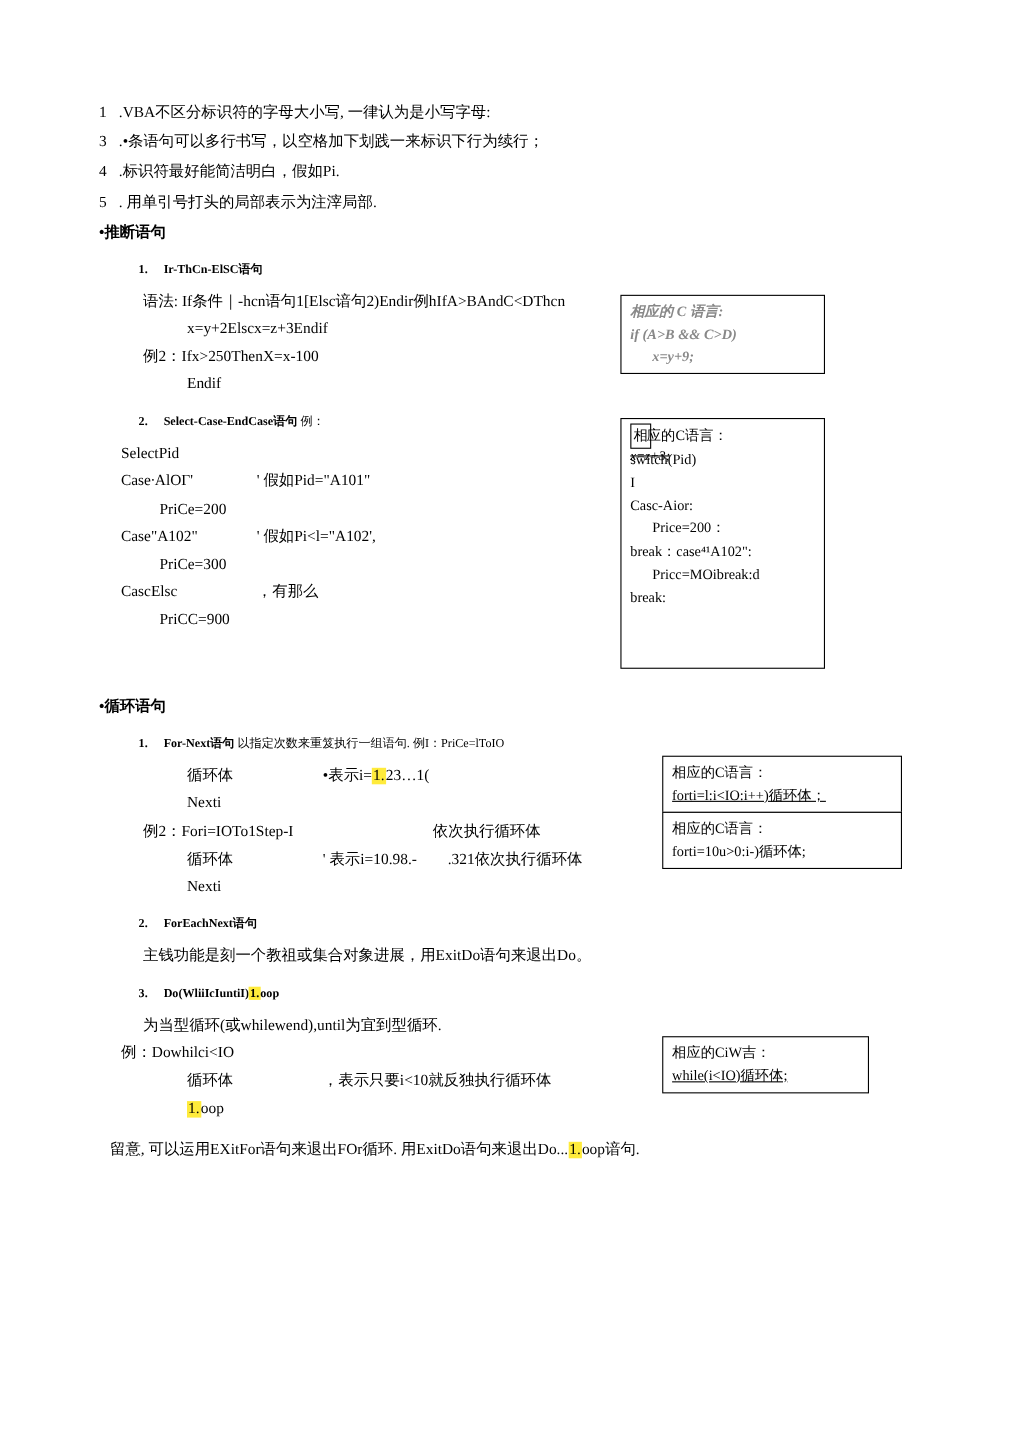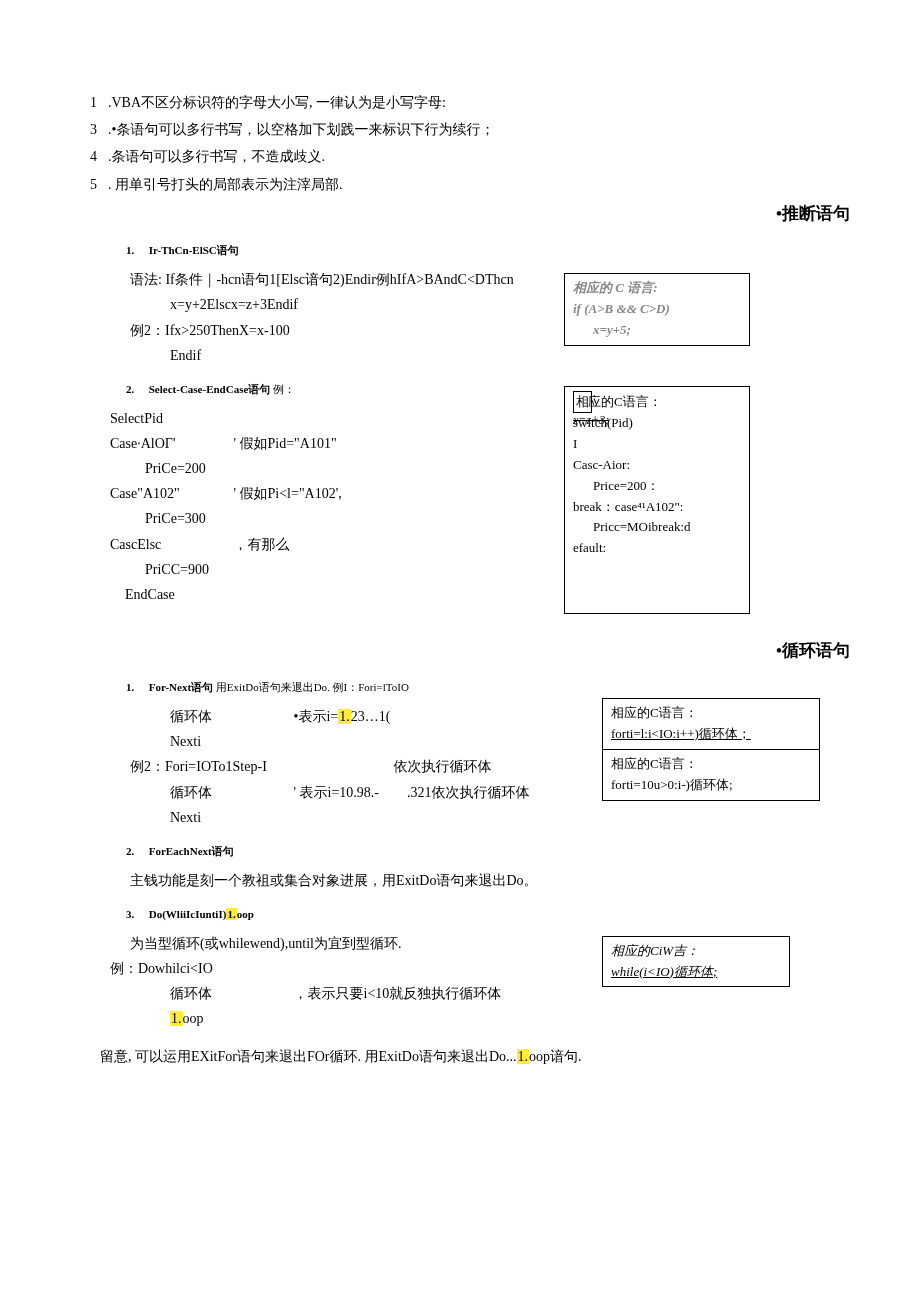--- a/index.html
+++ b/index.html
@@ -10,23 +10,22 @@
     background: #fff;
     margin: 0;
     padding: 90px 70px 40px 90px;
     width: 920px;
     box-sizing: border-box;
   }
   .ol-item { margin-bottom: 2px; }
   .ol-num { display: inline-block; width: 18px; }
   .section-head {
     font-weight: bold;
-    font-size: 17px;
+    font-size: 14px;
     margin-bottom: 10px;
-    text-align: right;
   }
   .sub-head {
     font-weight: bold;
     font-size: 11px;
     margin-left: 36px;
     margin-top: 12px;
     margin-bottom: 6px;
   }
   .sub-num { display:inline-block; width:20px; }
   .indent1 { margin-left: 40px; }
@@ -43,41 +42,41 @@
   .row { position: relative; }
   .abs { position:absolute; }
   .strike { text-decoration: line-through; }
 </style>
 </head>
 <body>
 
 <div>
   <div class="ol-item"><span class="ol-num">1</span><span>.VBA不区分标识符的字母大小写, 一律认为是小写字母:</span></div>
   <div class="ol-item"><span class="ol-num">3</span><span>.•条语句可以多行书写，以空格加下划践一来标识下行为续行；</span></div>
-  <div class="ol-item"><span class="ol-num">4</span><span>.条语句可以多行书写，不造成歧义.</span></div>
+  <div class="ol-item"><span class="ol-num">4</span><span>.标识符最好能简洁明白，假如Pi.</span></div>
   <div class="ol-item"><span class="ol-num">5</span><span>. 用单引号打头的局部表示为注滓局部.</span></div>
 </div>
 
 <div class="section-head">•推断语句</div>
 
 <div class="sub-head">
   <span class="sub-num">1.</span>
   <span>Ir-ThCn-ElSC语句</span>
 </div>
 
 <div class="row">
   <div class="indent1">语法:  If条件｜-hcn语句1[Elsc谙句2)Endir例hIfA&gt;BAndC&lt;DThcn</div>
   <div class="indent2">x=y+2Elscx=z+3Endif</div>
   <div class="indent1">例2：Ifx&gt;250ThenX=x-100</div>
   <div class="indent2">Endif</div>
 
   <div class="box abs" style="right:100px; top:6px; width:168px;font-style:italic;">
     <div class="title-gray" style="color:#888;font-weight:bold;">相应的 C 语言:</div>
     <div style="color:#888;font-weight:bold;">if (A&gt;B &amp;&amp; C&gt;D)</div>
-    <div style="color:#888;font-weight:bold;padding-left:20px">x=y+5;</div>
+    <div style="color:#888;font-weight:bold;padding-left:20px">x=y+9;</div>
   </div>
 </div>
 
 <div class="sub-head">
   <span class="sub-num">2.</span>
   <span>Select-Case-EndCase语句</span>
   <span style="font-weight:normal">例：</span>
 </div>
 
 <div class="row" style="min-height:230px;">
@@ -90,43 +89,42 @@
   <div class="indent0a">
     <span style="display:inline-block;width:120px">Case"A102"</span>
     <span>' 假如Pi&lt;l="A102',</span>
   </div>
   <div style="margin-left:55px">PriCe=300</div>
   <div class="indent0a">
     <span style="display:inline-block;width:120px">CascElsc</span>
     <span>，有那么</span>
   </div>
   <div style="margin-left:55px">PriCC=900</div>
-  <div style="margin-left:35px">EndCase</div>
 
   <div class="box abs" style="right:100px; top:-20px; width:168px; height:218px; overflow:hidden;">
     <div style="position:relative">
       <span class="strike" style="position:absolute;left:0;top:20px;font-size:12px;font-style:italic;">x=z+3;</span>
       <span style="border:1px solid #000;padding:0 2px;display:inline-block;margin-right:-4px">相</span>应的C语言：
     </div>
     <div>switch(Pid)</div>
     <div>I</div>
     <div>Casc-Aior:</div>
     <div style="padding-left:20px">Price=200：</div>
     <div>break：case⁴¹A102":</div>
     <div style="padding-left:20px">Pricc=MOibreak:d</div>
-    <div>efault:</div>
+    <div>break:</div>
   </div>
 </div>
 
 <div class="section-head">•循环语句</div>
 
 <div class="sub-head">
   <span class="sub-num">1.</span>
   <span>For-Next语句</span>
-  <span style="font-weight:normal">用ExitDo语句来退出Do. 例I：Fori=lToIO</span>
+  <span style="font-weight:normal">以指定次数来重笈执行一组语句. 例I：PriCe=lToIO</span>
 </div>
 
 <div class="row">
   <div class="indent2">
     <span style="display:inline-block;width:120px">循环体</span>
     <span>•表示i=</span><span class="hl">1.</span><span>23…1(</span>
   </div>
   <div class="indent2">Nexti</div>
   <div class="indent1">
     <span style="display:inline-block;width:260px">例2：Fori=IOTo1Step-I</span>
@@ -164,21 +162,21 @@
   <div class="indent1">为当型循环(或whilewend),until为宜到型循环.</div>
   <div class="indent0a">例：Dowhilci&lt;IO</div>
   <div class="indent2">
     <span style="display:inline-block;width:120px">循环体</span>
     <span>，表示只要i&lt;10就反独执行循环体</span>
   </div>
   <div class="indent2">
     <span class="hl">1.</span><span>oop</span>
   </div>
 
-  <div class="box abs" style="right:60px; top:5px; width:170px;font-style:italic;">
+  <div class="box abs" style="right:60px; top:22px; width:170px;">
     <div>相应的CiW吉：</div>
     <div style="text-decoration:underline">while(i&lt;IO)循环体;</div>
   </div>
 </div>
 
 <div style="margin-top:12px;margin-left:10px">
   <span>留意, 可以运用EXitFor语句来退出FOr循环. 用ExitDo语句来退出Do...</span><span class="hl">1.</span><span>oop谙句.</span>
 </div>
 
 </body></html>

